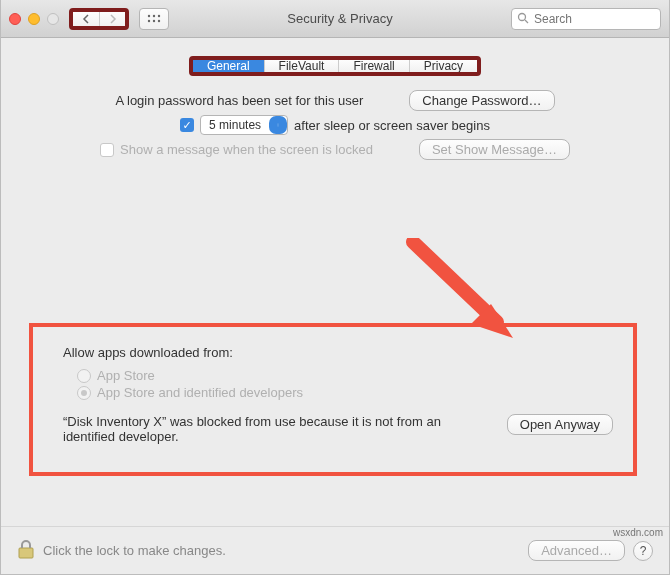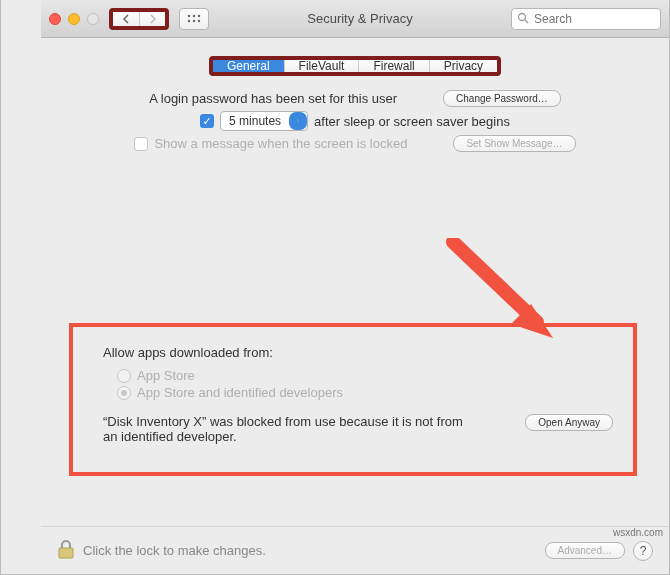--- a/index.html
+++ b/index.html
@@ -14,21 +14,20 @@
   }
   .window {
     width: 670px;
     height: 575px;
     background: #ececec;
     border: 1px solid #bcbcbc;
     border-top: none;
     position: relative;
     display: flex;
     flex-direction: column;
-    padding-left: 40px;
   }
   .titlebar {
     height: 38px;
     border-bottom: 1px solid #b5b5b5;
     background: linear-gradient(#e7e7e7, #d1d1d1);
     display: flex;
     align-items: center;
     padding: 0 8px;
     gap: 6px;
   }
@@ -116,21 +115,21 @@
     justify-content: center;
     gap: 6px;
     font-size: 13px;
     color: #333;
     margin: 4px 0;
   }
   .mac-btn {
     border: 1px solid #b5b5b5;
     border-radius: 8px;
     background: linear-gradient(#fdfdfd,#f1f1f1);
-    font-size: 10px;
+    font-size: 13px;
     padding: 2px 12px;
     color: #333;
     white-space: nowrap;
     margin-left: 40px;
   }
   .mac-btn.disabled { color: #aaa; }
   .check {
     width: 14px; height: 14px;
     border-radius: 3px;
     display: inline-flex; align-items:center; justify-content:center;

